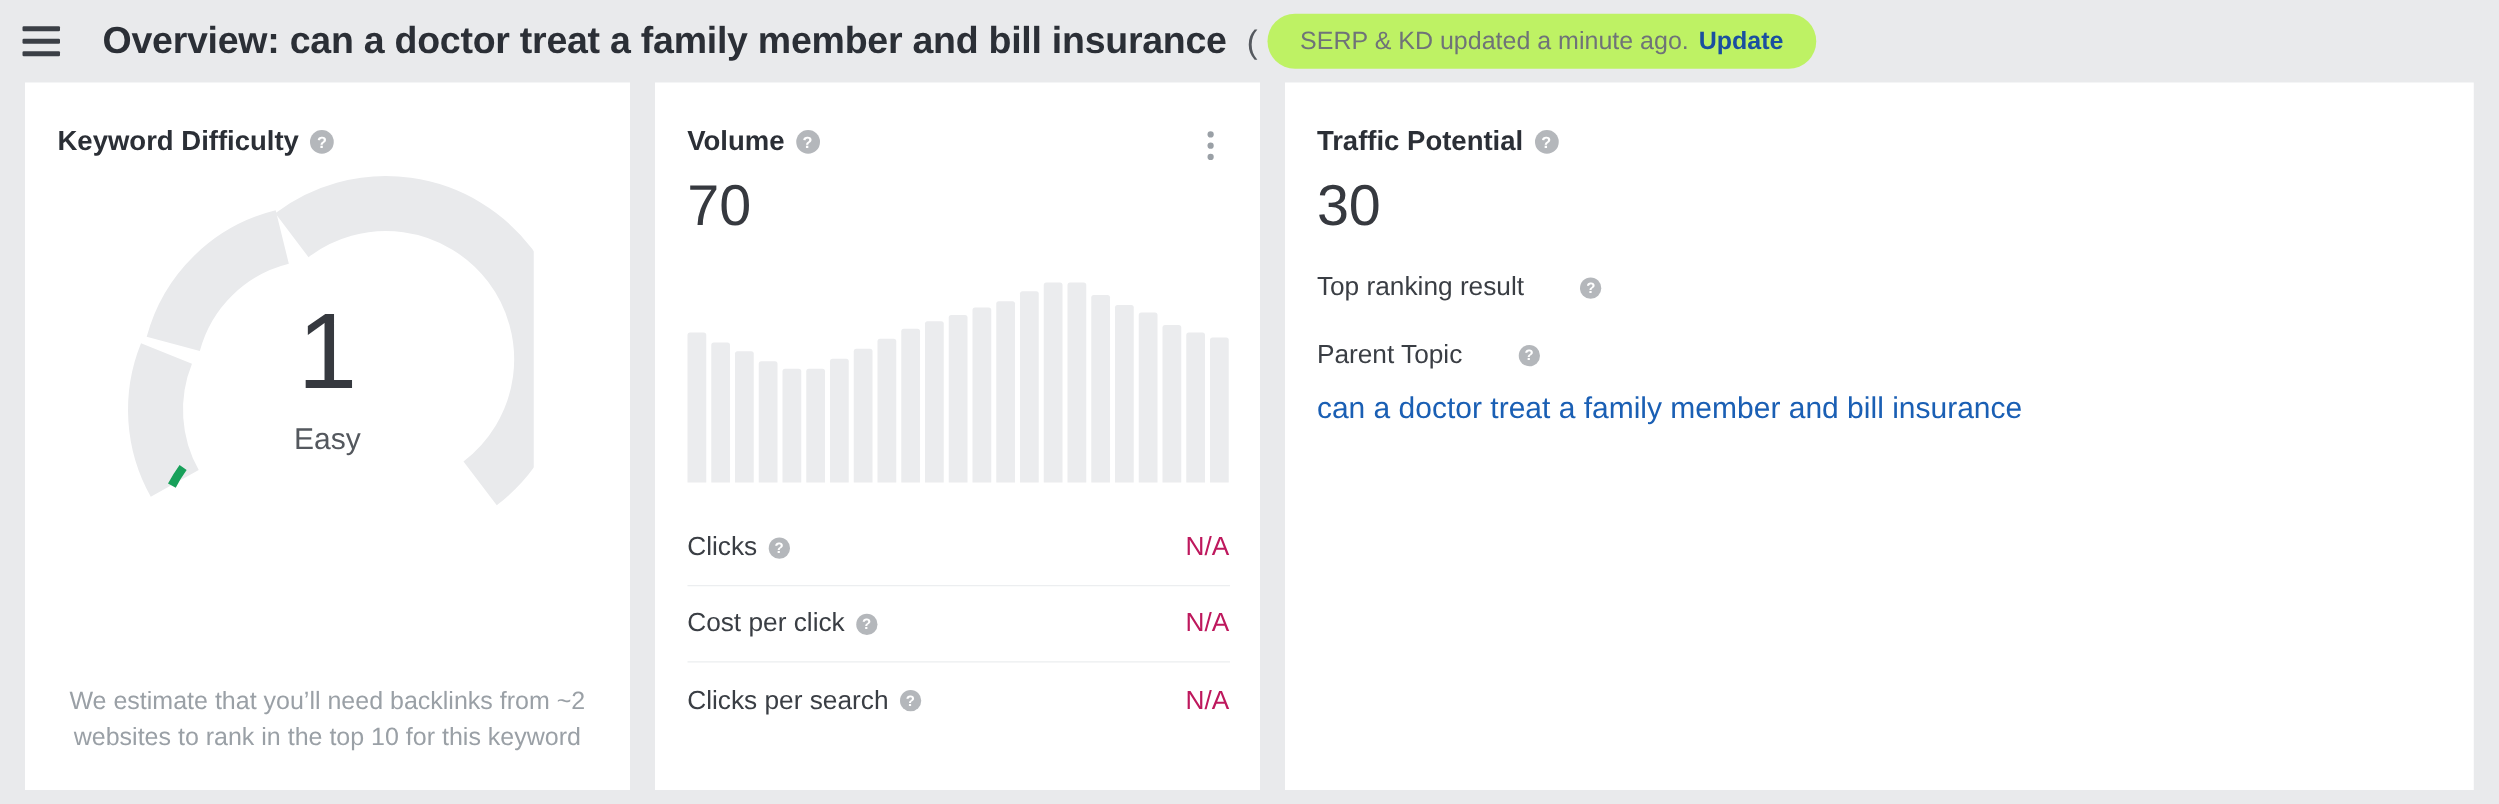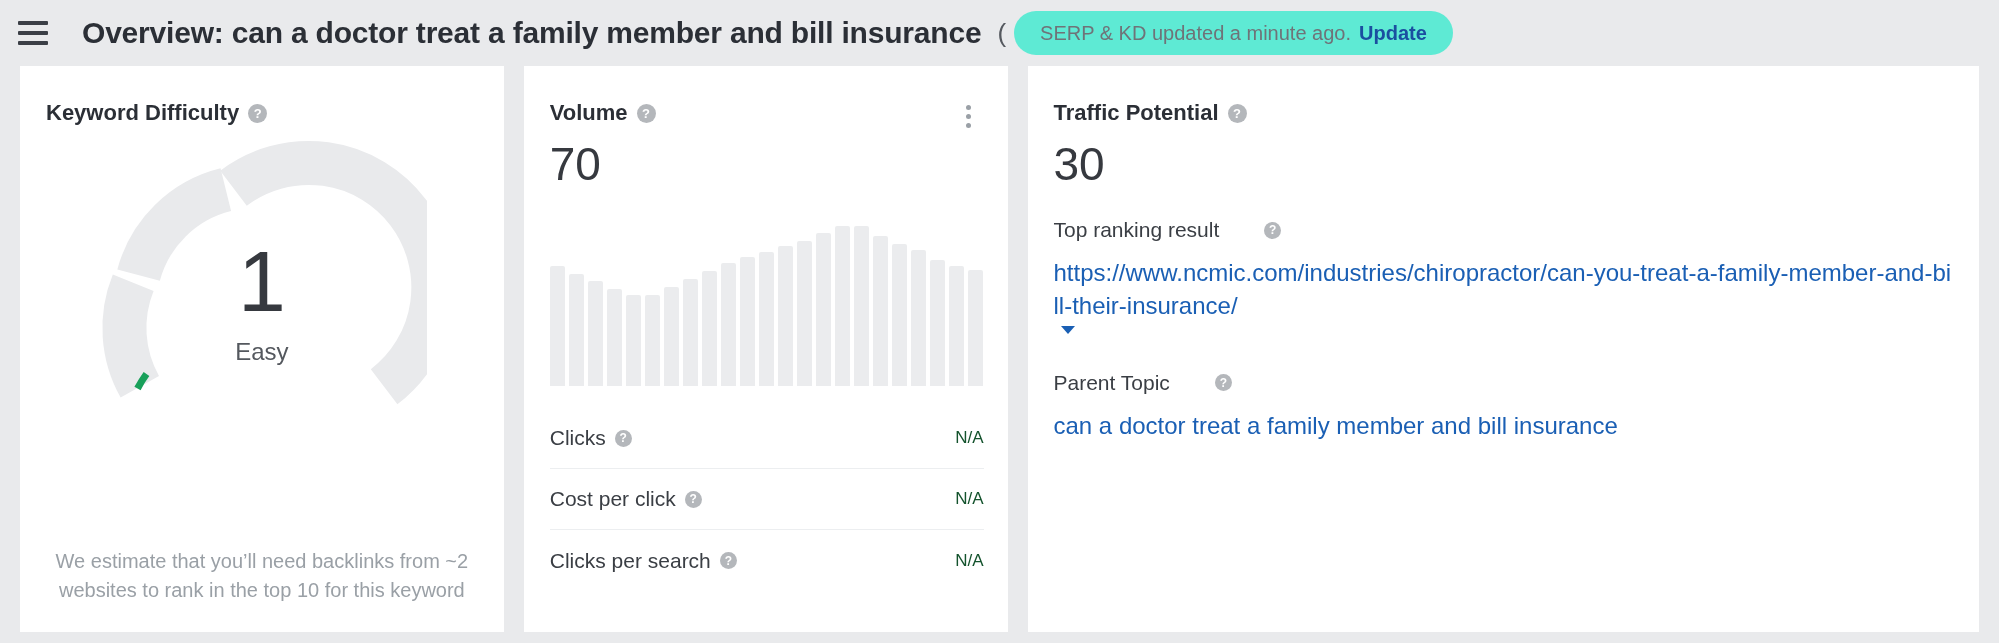--- a/index.html
+++ b/index.html
@@ -52,21 +52,21 @@
 
   .paren-mark {
     margin-left: 16px;
     font-size: 26px;
     color: #55595f;
   }
 
   .update-pill {
     margin-left: 8px;
     height: 44px;
-    background: #5eead4;
+    background: #bef264;
     border-radius: 24px;
     display: flex;
     align-items: center;
     padding: 0 26px;
     font-size: 20px;
     color: #6f7378;
     white-space: nowrap;
   }
   .update-pill .update-link {
     margin-left: 8px;
@@ -211,22 +211,22 @@
     border-bottom: 1px solid #eceef0;
   }
   .metric-row:last-child { border-bottom: none; }
   .metric-label {
     display: flex;
     align-items: center;
     font-size: 21px;
     color: #3a3e44;
   }
   .metric-value {
-    font-size: 17px;
-    color: #14532d;
+    font-size: 21px;
+    color: #be185d;
   }
 
   
   .tp-body { padding: 0 26px; }
   .tp-section-label {
     display: flex;
     align-items: center;
     font-size: 21px;
     color: #3a3e44;
     margin-top: 30px;
@@ -383,24 +383,20 @@
       <span class="help-icon">?</span>
     </div>
 
     <div class="big-value">30</div>
 
     <div class="tp-body">
       <div class="tp-section-label">
         <span>Top ranking result</span>
         <span class="help-icon small">?</span>
       </div>
-      <div>
-        <a class="tp-link">https://www.ncmic.com/industries/chiropractor/can-you-treat-a-family-member-and-bill-their-insurance/</a>
-        <span class="caret"></span>
-      </div>
 
       <div class="tp-section-label">
         <span>Parent Topic</span>
         <span class="help-icon small">?</span>
       </div>
       <a class="tp-parent-link">can a doctor treat a family member and bill insurance</a>
     </div>
   </div>
 
 </div>

